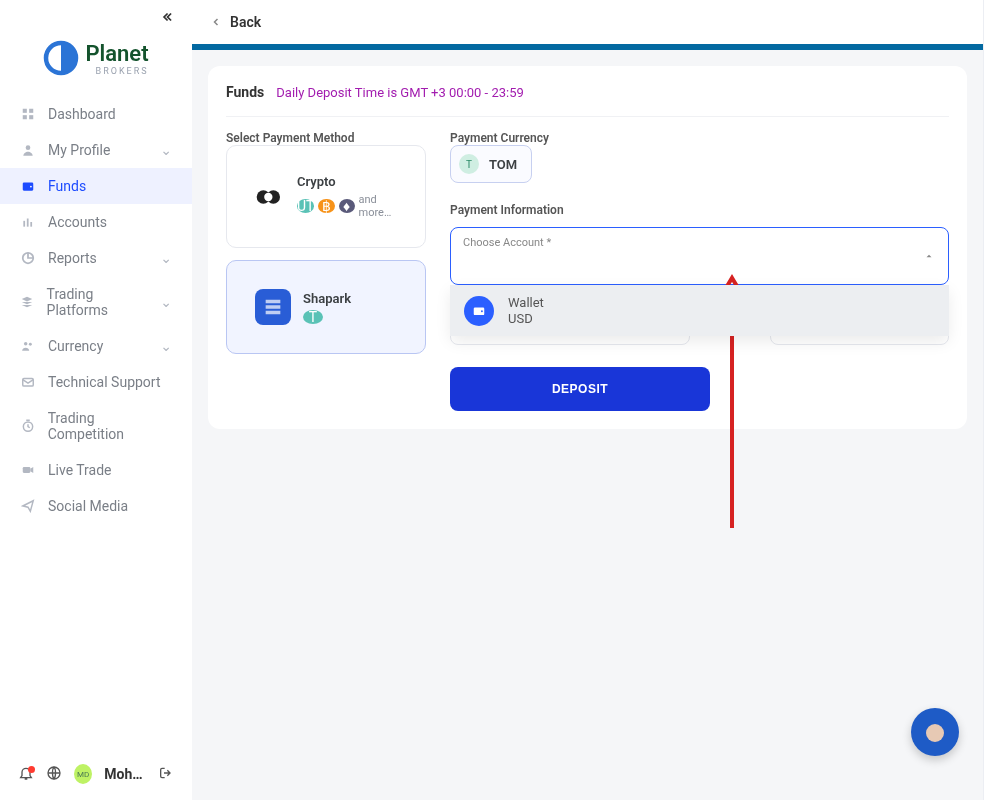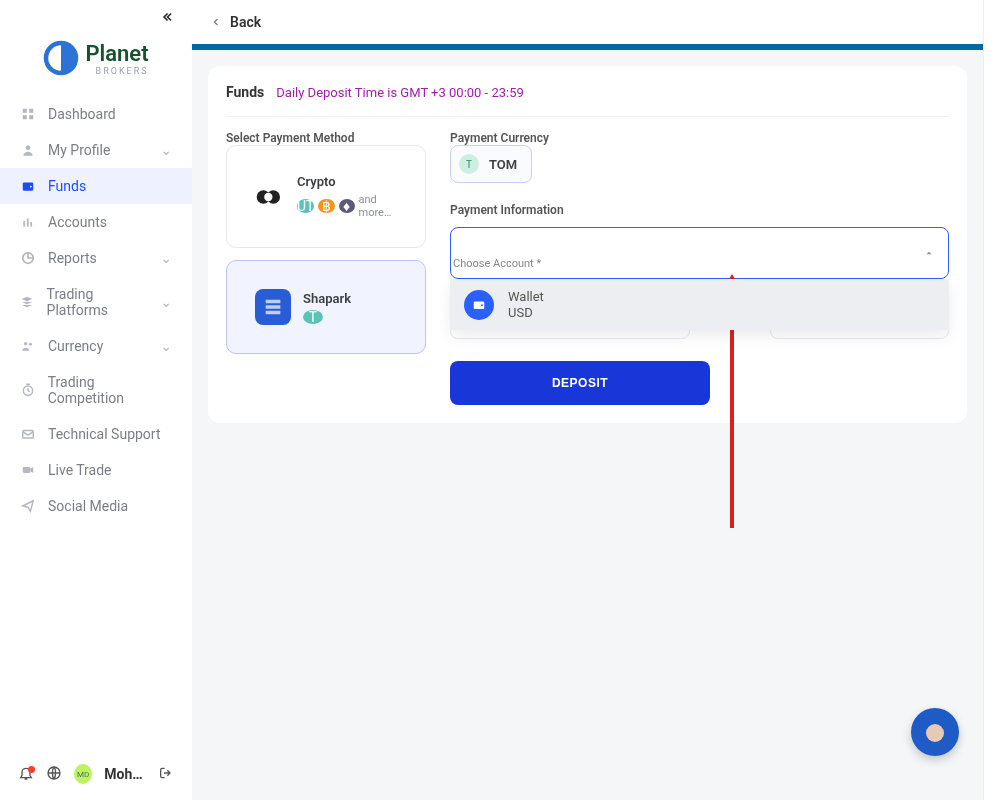--- a/index.html
+++ b/index.html
@@ -210,25 +210,25 @@
 .field-label {
   font-size: 12px;
   font-weight: 600;
   color: #555;
   margin: 20px 0 10px 0;
 }
 
 .select-box {
   border: 1.5px solid #2b5fff;
   border-radius: 8px;
-  padding: 8px 2px;
+  padding: 8px 12px;
   position: relative;
-  height: 52px;
+  height: 58px;
   display:flex;
-  align-items:flex-end;
+  align-items:flex-start;
 }
 .select-floating {
   font-size: 11px;
   color: #888;
 }
 .select-arrow {
   position: absolute;
   right: 14px;
   top: 50%;
   transform: translateY(-50%);
@@ -402,34 +402,34 @@
             <circle cx="16" cy="9" r="2.5"></circle>
             <path d="M2 20c0-3 3-5 6-5s6 2 6 5"></path>
           </svg>
         </span>
       <span>Currency</span>
       <span class="chevron">⌄</span>
     </div>
     <div class="nav-item">
       <span class="icon">
           <svg width="14" height="14" viewBox="0 0 24 24" fill="none" stroke="currentColor" stroke-width="2.5">
+            <rect x="3" y="6" width="18" height="13" rx="2"></rect>
+            <path d="M3 8l9 6 9-6"></path>
+          </svg>
+        </span>
+      <span>Technical Support</span>
+    </div>
+    <div class="nav-item">
+      <span class="icon">
+          <svg width="14" height="14" viewBox="0 0 24 24" fill="none" stroke="currentColor" stroke-width="2.5">
             <circle cx="12" cy="13" r="8"></circle>
             <path d="M12 9v4l3 2M9 2h6"></path>
           </svg>
         </span>
       <span>Trading Competition</span>
-    </div>
-    <div class="nav-item">
-      <span class="icon">
-          <svg width="14" height="14" viewBox="0 0 24 24" fill="none" stroke="currentColor" stroke-width="2.5">
-            <rect x="3" y="6" width="18" height="13" rx="2"></rect>
-            <path d="M3 8l9 6 9-6"></path>
-          </svg>
-        </span>
-      <span>Technical Support</span>
     </div>
     <div class="nav-item">
       <span class="icon">
           <svg width="14" height="14" viewBox="0 0 24 24" fill="currentColor">
             <rect x="3" y="7" width="13" height="10" rx="2"></rect>
             <path d="M16 10l5-3v10l-5-3z"></path>
           </svg>
         </span>
       <span>Live Trade</span>
     </div>

